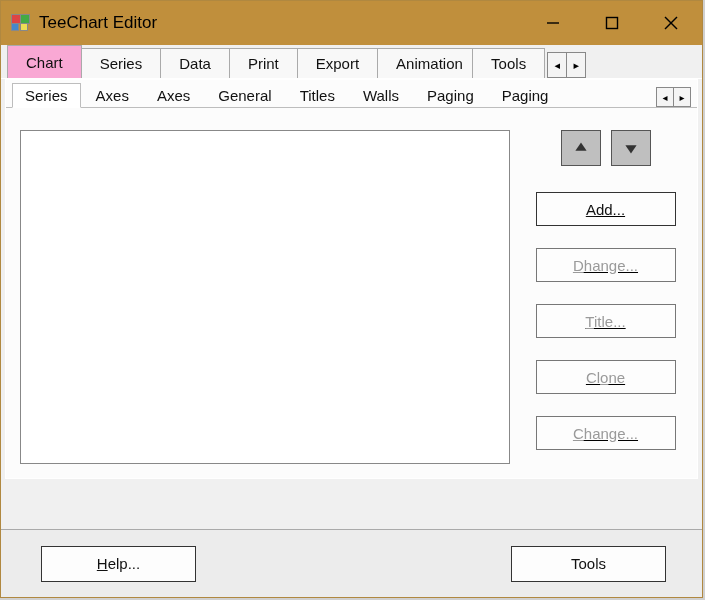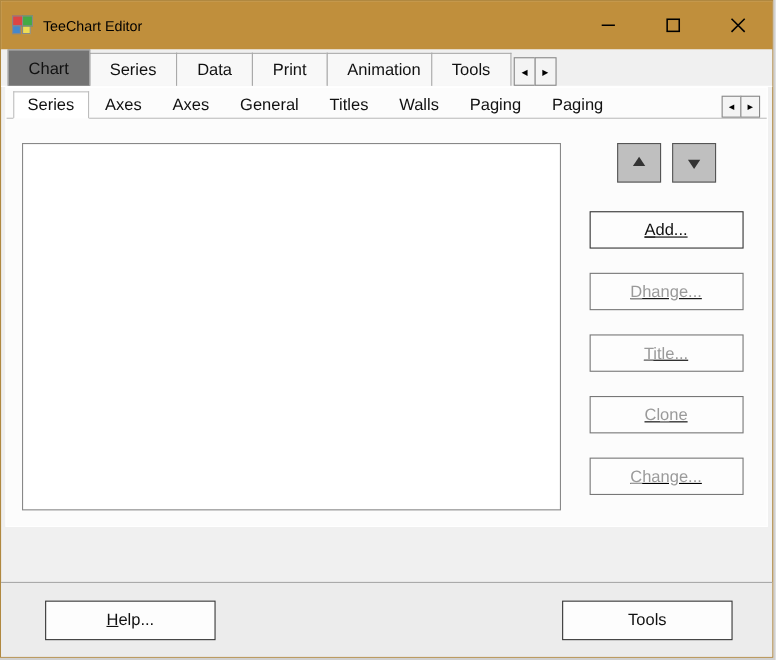--- a/index.html
+++ b/index.html
@@ -40,21 +40,21 @@
     content: "";
     position: absolute; left:9px; top:0; width:8px; height:8px; background:#4a4; border:1px solid #888;
   }
   .titlebar .appicon .b1 {
     position: absolute; left:0; top:9px; width:8px; height:8px; background:#48c; border:1px solid #888;
   }
   .titlebar .appicon .b2 {
     position: absolute; left:9px; top:9px; width:8px; height:8px; background:#ed5; border:1px solid #888;
   }
   .titlebar .title {
-    font-size: 13px;
+    font-size: 17px;
     color: #000;
     flex: 1;
   }
   .titlebar .winbtn {
     width: 59px; height: 40px;
     display: flex; align-items:center; justify-content:center;
     color: #000;
   }
   .titlebar .winbtn svg { width: 14px; height: 14px; stroke:#000; fill:none; stroke-width:1.4; }
 
@@ -74,21 +74,21 @@
     border: 1px solid #aaa;
     border-bottom: none;
     background: #f8f8f8;
     margin-right: -1px;
     font-size: 15px;
     color:#111;
     white-space: nowrap;
     overflow: hidden;
   }
   .otab.active {
-    background: #737373;
+    background: #f9a8d4;
     height: 33px;
     position: relative;
     z-index: 2;
   }
   .otab-scroll {
     display:flex; align-items:center; margin-left:4px;
   }
   .otab-scroll .arrow {
     width: 20px; height: 26px;
     border:1px solid #888;
@@ -228,20 +228,21 @@
           <line x1="13" y1="1" x2="1" y2="13"></line>
         </svg>
     </div>
   </div>
 
   <div class="outer-tabs">
     <div class="otab active">Chart</div>
     <div class="otab">Series</div>
     <div class="otab">Data</div>
     <div class="otab">Print</div>
+    <div class="otab">Export</div>
     <div class="otab" style="max-width:96px">Animation</div>
     <div class="otab">Tools</div>
     <div class="otab-scroll">
       <div class="arrow">◂</div>
       <div class="arrow">▸</div>
     </div>
   </div>
 
   <div class="chart-panel">
 

